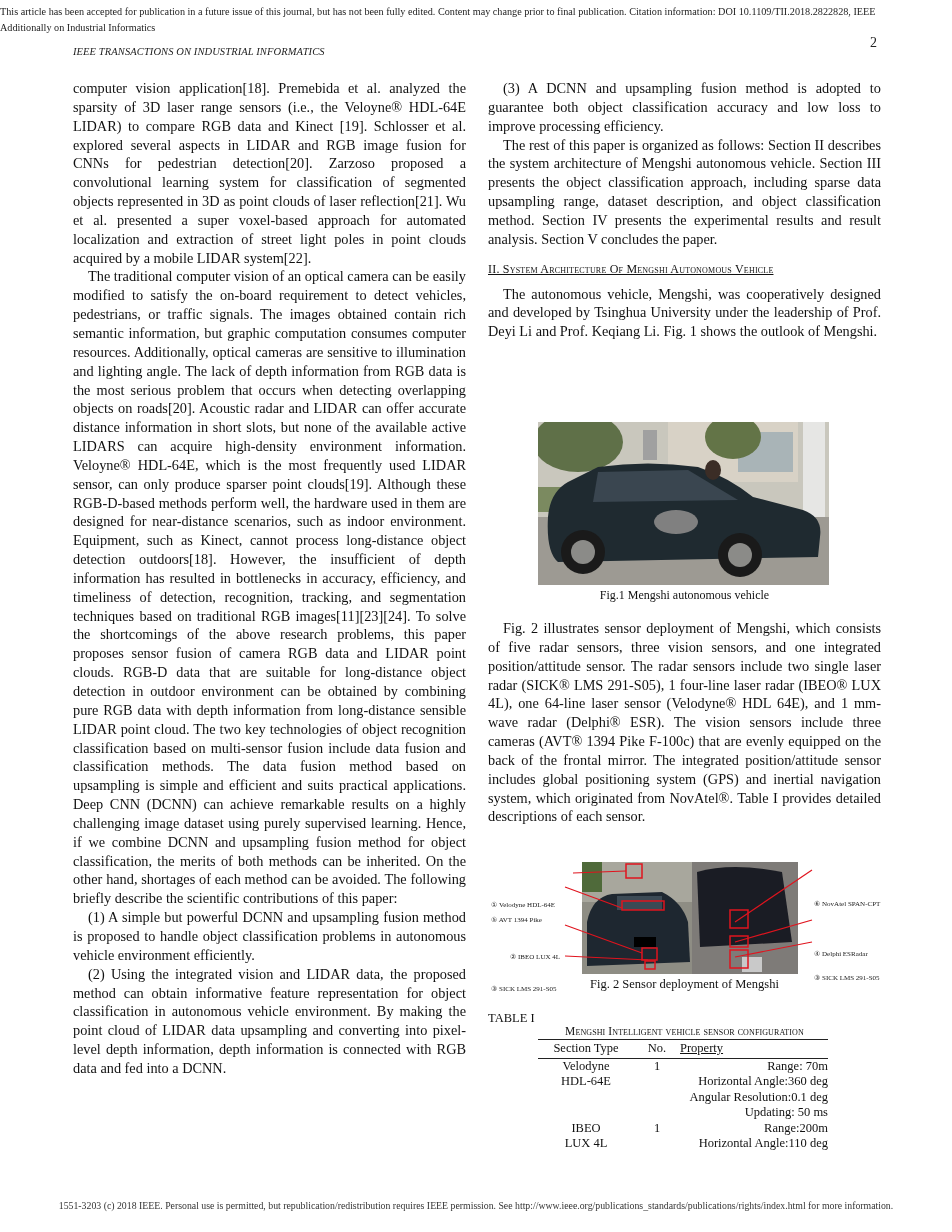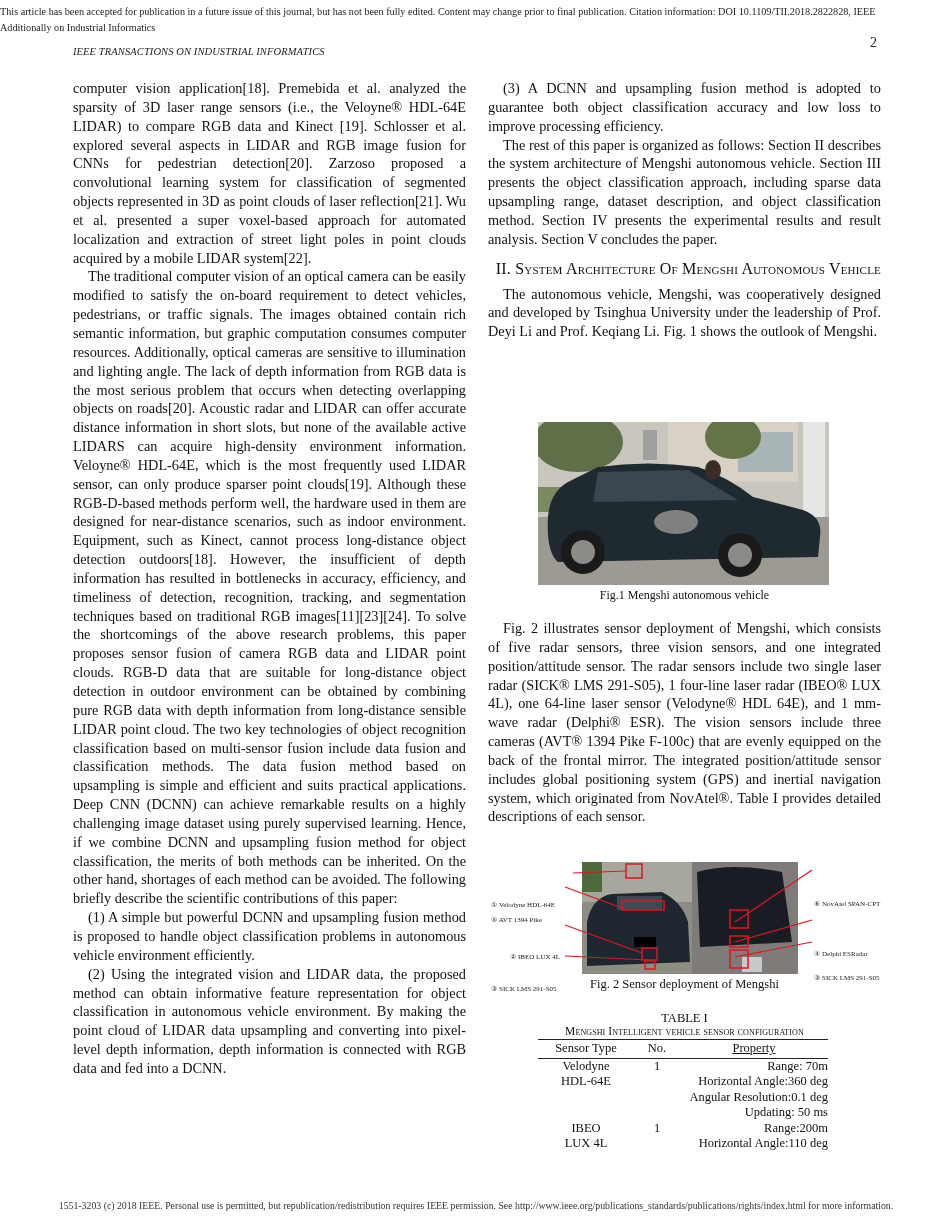--- a/index.html
+++ b/index.html
@@ -7,34 +7,34 @@
          font-family:"Liberation Serif", "DejaVu Serif", serif; color:#111; }
   .notice { position:absolute; left:0; top:4px; width:952px; text-align:left;
             font-size:10.2px; line-height:16px; color:#222; }
   .running-head { position:absolute; left:73px; top:46px; font-size:10.5px; letter-spacing:0.1px; color:#222;font-style:italic; }
   .page-num { position:absolute; left:870px; top:35px; font-size:14px; color:#222; }
   .col { position:absolute; top:79px; width:393px; font-size:14.3px; line-height:18.85px; text-align:justify; }
   .col-left { left:73px; }
   .col-right { left:488px; }
   .col p { margin:0; text-indent:15px; }
   .col p.noindent { text-indent:0; }
-  .section-head { text-align:right; font-size:16px; line-height:18px; margin:10px 0 7px 0; font-variant:small-caps; letter-spacing:0.2px; }
+  .section-head { text-align:left; font-size:12px; line-height:18px; margin:10px 0 7px 0; font-variant:small-caps; letter-spacing:0.2px;text-decoration:underline; }
   .fig1 { position:absolute; left:538px; top:422px; width:291px; height:163px; overflow:hidden; background:#b9b8b1; }
   .fig1-cap { position:absolute; left:488px; top:588px; width:393px; text-align:center; font-size:12px; }
   .fig2-cap { position:absolute; left:488px; top:977px; width:393px; text-align:center; font-size:12.5px; }
   .fig2-label { position:absolute; font-size:7px; color:#222; white-space:nowrap;margin-top:34px; }
-  .table-title { position:absolute; left:488px; top:1011px; width:393px; text-align:center; font-size:12.5px; }
+  .table-title { position:absolute; left:488px; top:1011px; width:393px; font-size:12.5px; }
   .table-sub { position:absolute; left:488px; top:1025px; width:393px; text-align:center; font-size:11.5px; font-variant:small-caps; letter-spacing:0.1px; }
   .sensor-table { position:absolute; left:538px; top:1039px; width:290px; border-collapse:collapse; font-size:12.5px; line-height:15.5px; }
   .sensor-table th { font-weight:normal; border-top:1.5px solid #222; border-bottom:1px solid #222; padding:1px 0 1px 0; }
   .sensor-table td { padding:0; vertical-align:top; }
   .sensor-table .c1 { width:96px; text-align:center; }
   .sensor-table .c2 { width:46px; text-align:center; }
   .sensor-table .c3 { text-align:right; padding-left:0; }
-  .sensor-table th.c3 { text-align:center;text-decoration:underline; }
+  .sensor-table th.c3 { text-align:left;text-decoration:underline; }
   .footer { position:absolute; left:0; top:1200px; width:952px; text-align:center; font-size:9.8px; color:#333; }
 </style>
 </head>
 <body>
 
 <div class="notice">
   <div>This article has been accepted for publication in a future issue of this journal, but has not been fully edited. Content may change prior to final publication. Citation information: DOI 10.1109/TII.2018.2822828, IEEE</div>
   <div>Additionally on Industrial Informatics</div>
 </div>
 
@@ -122,21 +122,21 @@
   <div class="fig2-label" style="left:814px;top:916px;">④ Delphi ESRadar</div>
   <div class="fig2-label" style="left:814px;top:940px;">③ SICK LMS 291-S05</div>
 </div>
 <div class="fig2-cap">Fig. 2 Sensor deployment of Mengshi</div>
 
 <div class="table-title">TABLE I</div>
 <div class="table-sub">Mengshi Intelligent vehicle sensor configuration</div>
 <table class="sensor-table">
   <thead>
     <tr>
-      <th class="c1">Sensor Type</th>
+      <th class="c1">Section Type</th>
       <th class="c2">No.</th>
       <th class="c3">Property</th>
     </tr>
   </thead>
   <tbody>
     <tr>
       <td class="c1">
         <div>Velodyne</div>
         <div>HDL-64E</div>
       </td>

